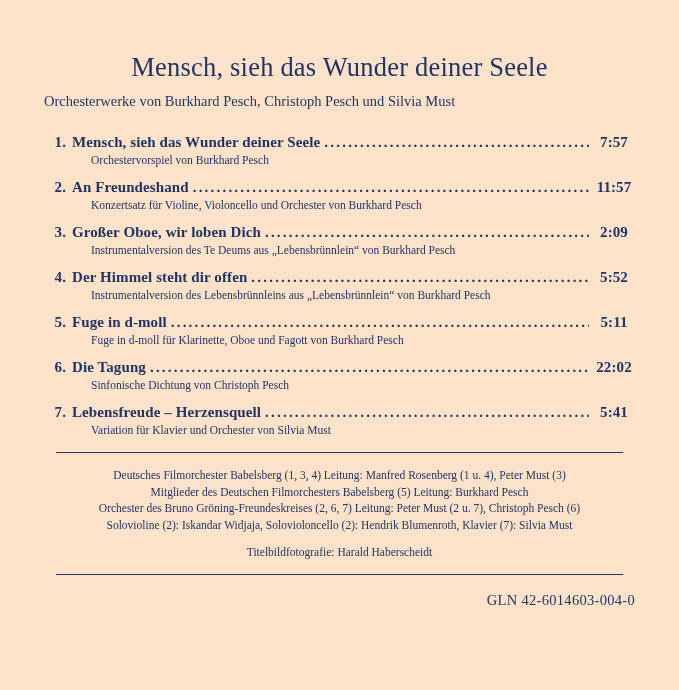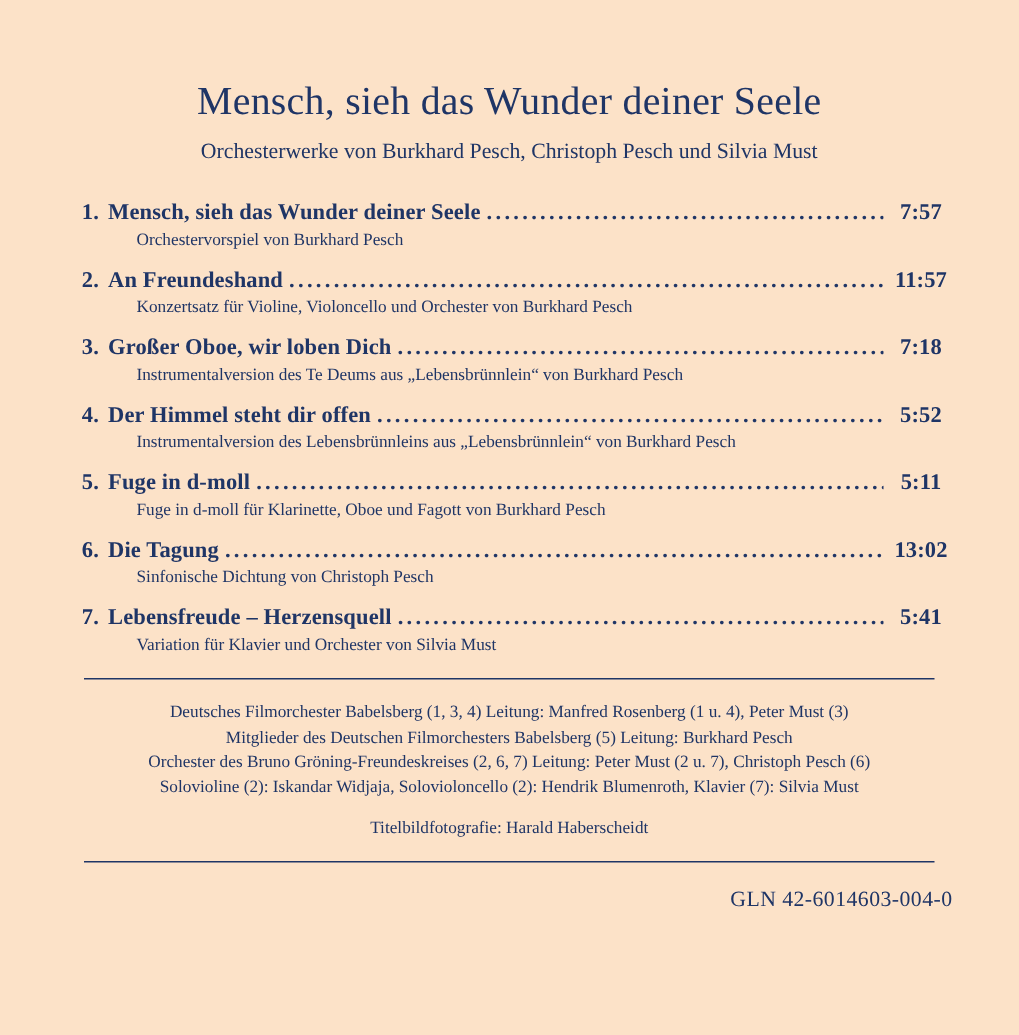--- a/index.html
+++ b/index.html
@@ -25,21 +25,20 @@
     text-align: center;
     font-size: 26.5px;
     color: #1f3566;
     letter-spacing: 0.2px;
     margin: 0;
     padding-top: 52px;
     font-weight: normal;
     font-family: "Liberation Serif", serif;
   }
   .subtitle {
-    text-align: center;
     font-size: 14.5px;
     color: #1f3566;
     margin: 10px 0 0 0;
     font-weight: normal;
   }
   .tracks {
     margin-top: 24px;
   }
   .track {
     margin-bottom: 13px;
@@ -139,21 +138,21 @@
         <span class="track-time">11:57</span>
       </div>
       <div class="track-desc">Konzertsatz für Violine, Violoncello und Orchester von Burkhard Pesch</div>
     </div>
 
     <div class="track">
       <div class="track-line">
         <span class="track-num">3.</span>
         <span class="track-title">Großer Oboe, wir loben Dich</span>
         <span class="dots">.......................................................................................................</span>
-        <span class="track-time">7:18</span>
+        <span class="track-time">2:09</span>
       </div>
       <div class="track-desc">Instrumentalversion des Te Deums aus „Lebensbrünnlein“ von Burkhard Pesch</div>
     </div>
 
     <div class="track">
       <div class="track-line">
         <span class="track-num">4.</span>
         <span class="track-title">Der Himmel steht dir offen</span>
         <span class="dots">.......................................................................................................</span>
         <span class="track-time">5:52</span>
@@ -169,21 +168,21 @@
         <span class="track-time">5:11</span>
       </div>
       <div class="track-desc">Fuge in d-moll für Klarinette, Oboe und Fagott von Burkhard Pesch</div>
     </div>
 
     <div class="track">
       <div class="track-line">
         <span class="track-num">6.</span>
         <span class="track-title">Die Tagung</span>
         <span class="dots">.......................................................................................................</span>
-        <span class="track-time">13:02</span>
+        <span class="track-time">22:02</span>
       </div>
       <div class="track-desc">Sinfonische Dichtung von Christoph Pesch</div>
     </div>
 
     <div class="track">
       <div class="track-line">
         <span class="track-num">7.</span>
         <span class="track-title">Lebensfreude – Herzensquell</span>
         <span class="dots">.......................................................................................................</span>
         <span class="track-time">5:41</span>

